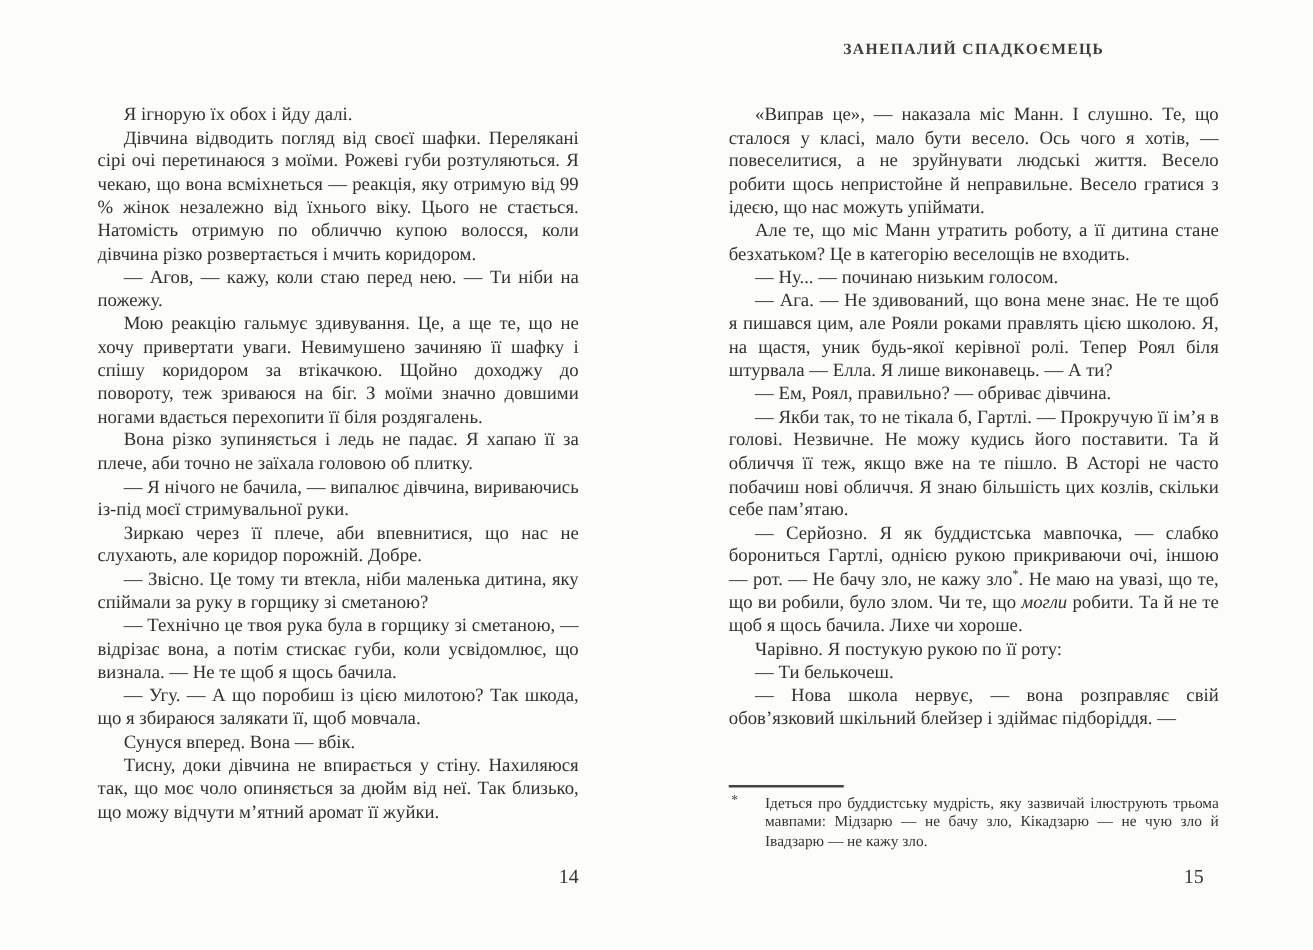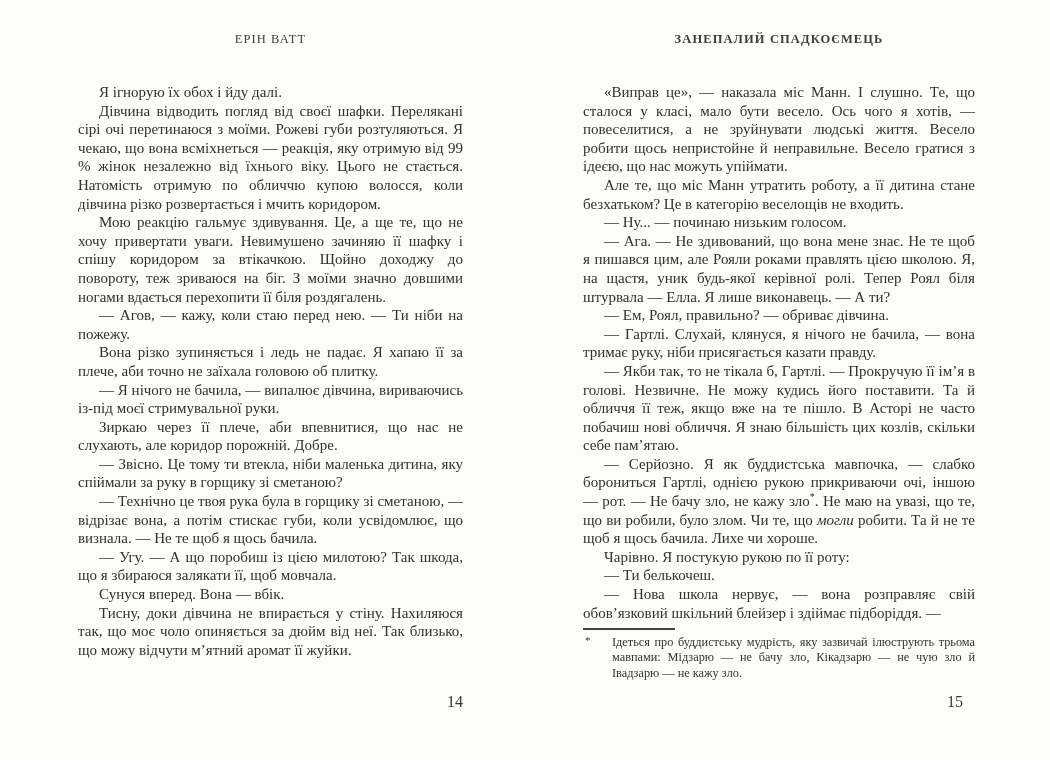--- a/index.html
+++ b/index.html
@@ -100,27 +100,26 @@
   }
   .page.left  .folio { left: 78px; width: 385px; }
   .page.right .folio { left: 46px; width: 392px; }
 </style>
 </head>
 <body>
 
 <div class="spread">
 
   <div class="page left">
-    <div class="running-head">ЕРІН ВАТТ</div>
 
     <div class="text-block">
       <p>Я ігнорую їх обох і йду далі.</p>
       <p>Дівчина відводить погляд від своєї шафки. Перелякані сірі очі перетинаюся з моїми. Рожеві губи розтуляються. Я чекаю, що вона всміхнеться — реакція, яку отримую від 99 % жінок незалежно від їхнього віку. Цього не стається. Натомість отримую по обличчю купою волосся, коли дівчина різко розвертається і мчить коридором.</p>
+      <p>— Агов, — кажу, коли стаю перед нею. — Ти ніби на пожежу.</p>
       <p>Мою реакцію гальмує здивування. Це, а ще те, що не хочу привертати уваги. Невимушено зачиняю її шафку і спішу коридором за втікачкою. Щойно доходжу до повороту, теж зриваюся на біг. З моїми значно довшими ногами вдається перехопити її біля роздягалень.</p>
-      <p>— Агов, — кажу, коли стаю перед нею. — Ти ніби на пожежу.</p>
       <p>Вона різко зупиняється і ледь не падає. Я хапаю її за плече, аби точно не заїхала головою об плитку.</p>
       <p>— Я нічого не бачила, — випалює дівчина, вириваючись із-під моєї стримувальної руки.</p>
       <p>Зиркаю через її плече, аби впевнитися, що нас не слухають, але коридор порожній. Добре.</p>
       <p>— Звісно. Це тому ти втекла, ніби маленька дитина, яку спіймали за руку в горщику зі сметаною?</p>
       <p>— Технічно це твоя рука була в горщику зі сметаною, — відрізає вона, а потім стискає губи, коли усвідомлює, що визнала. — Не те щоб я щось бачила.</p>
       <p>— Угу. — А що поробиш із цією милотою? Так шкода, що я збираюся залякати її, щоб мовчала.</p>
       <p>Сунуся вперед. Вона — вбік.</p>
       <p>Тисну, доки дівчина не впирається у стіну. Нахиляюся так, що моє чоло опиняється за дюйм від неї. Так близько, що можу відчути м’ятний аромат її жуйки.</p>
     </div>
 
@@ -129,21 +128,20 @@
 
   <div class="page right">
     <div class="running-head">ЗАНЕПАЛИЙ СПАДКОЄМЕЦЬ</div>
 
     <div class="text-block">
       <p>«Виправ це», — наказала міс Манн. І слушно. Те, що сталося у класі, мало бути весело. Ось чого я хотів, — повеселитися, а не зруйнувати людські життя. Весело робити щось непристойне й неправильне. Весело гратися з ідеєю, що нас можуть упіймати.</p>
       <p>Але те, що міс Манн утратить роботу, а її дитина стане безхатьком? Це в категорію веселощів не входить.</p>
       <p>— Ну... — починаю низьким голосом.</p>
       <p>— Ага. — Не здивований, що вона мене знає. Не те щоб я пишався цим, але Рояли роками правлять цією школою. Я, на щастя, уник будь-якої керівної ролі. Тепер Роял біля штурвала — Елла. Я лише виконавець. — А ти?</p>
       <p>— Ем, Роял, правильно? — обриває дівчина.</p>
-      <p>— Гартлі. Слухай, клянуся, я нічого не бачила, — вона тримає руку, ніби присягається казати правду.</p>
       <p>— Якби так, то не тікала б, Гартлі. — Прокручую її ім’я в голові. Незвичне. Не можу кудись його поставити. Та й обличчя її теж, якщо вже на те пішло. В Асторі не часто побачиш нові обличчя. Я знаю більшість цих козлів, скільки себе пам’ятаю.</p>
       <p>
         <span>— Серйозно. Я як буддистська мавпочка, — слабко борониться Гартлі, однією рукою прикриваючи очі, іншою — рот. — Не бачу зло, не кажу зло</span><sup class="fn-ref">*</sup><span>. Не маю на увазі, що те, що ви робили, було злом. Чи те, що </span><em>могли</em><span> робити. Та й не те щоб я щось бачила. Лихе чи хороше.</span>
       </p>
       <p>Чарівно. Я постукую рукою по її роту:</p>
       <p>— Ти белькочеш.</p>
       <p>— Нова школа нервує, — вона розправляє свій обов’язковий шкільний блейзер і здіймає підборіддя. —</p>
     </div>
 
     <div class="footnote-area">

